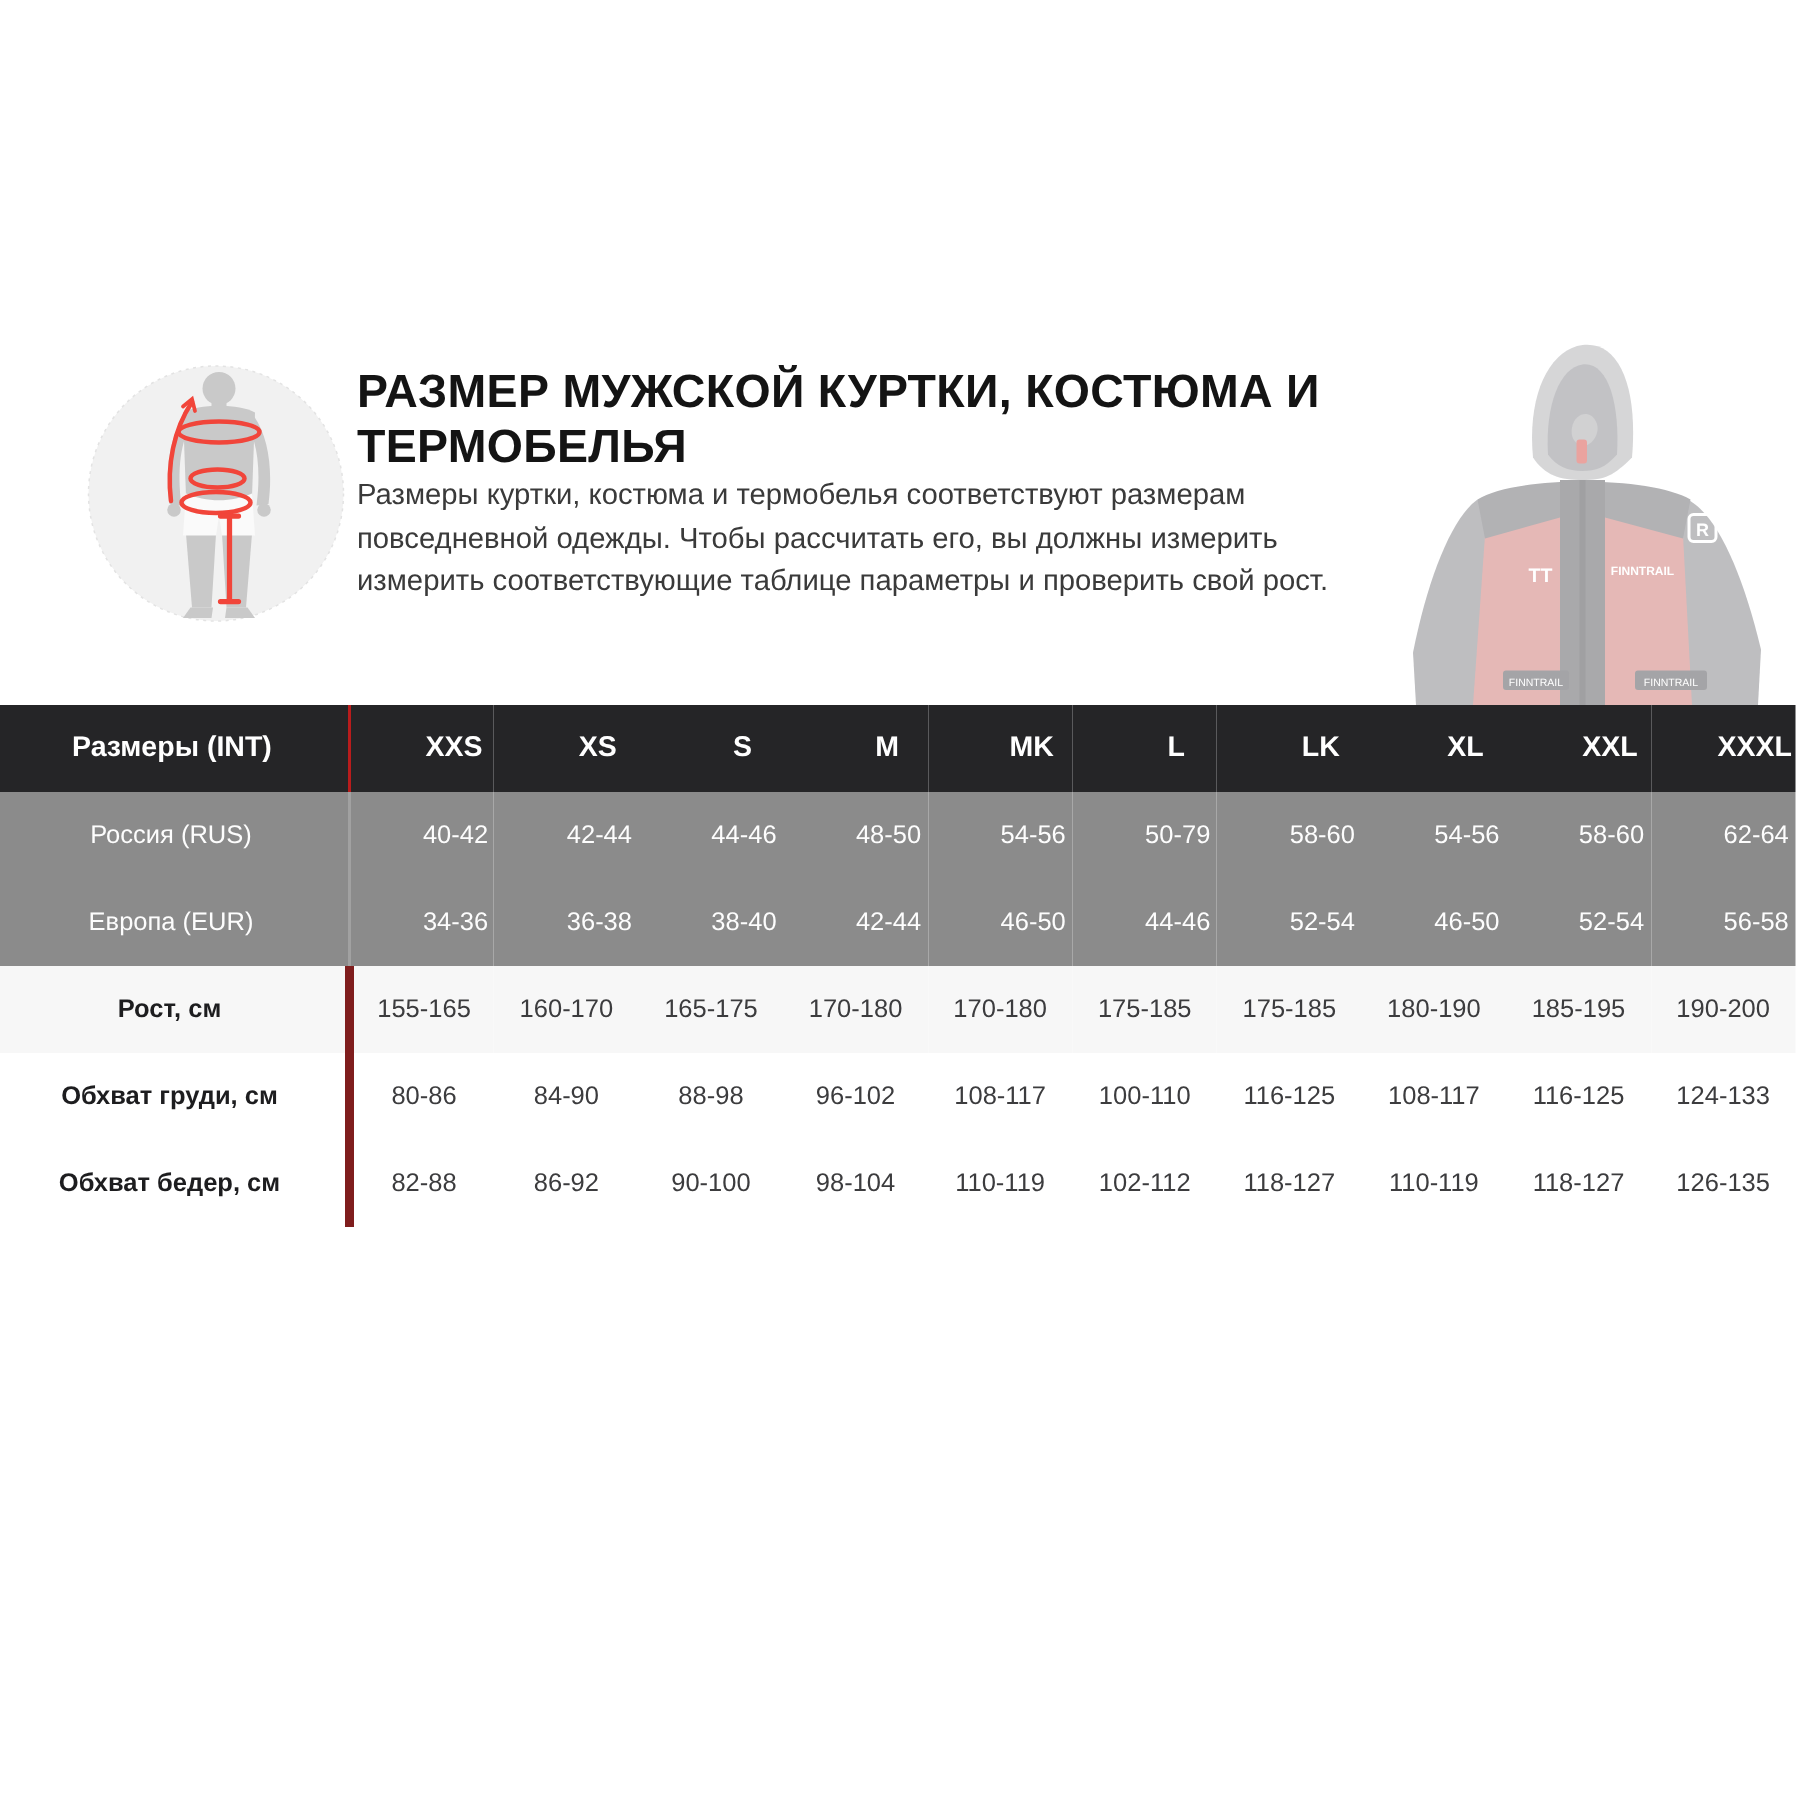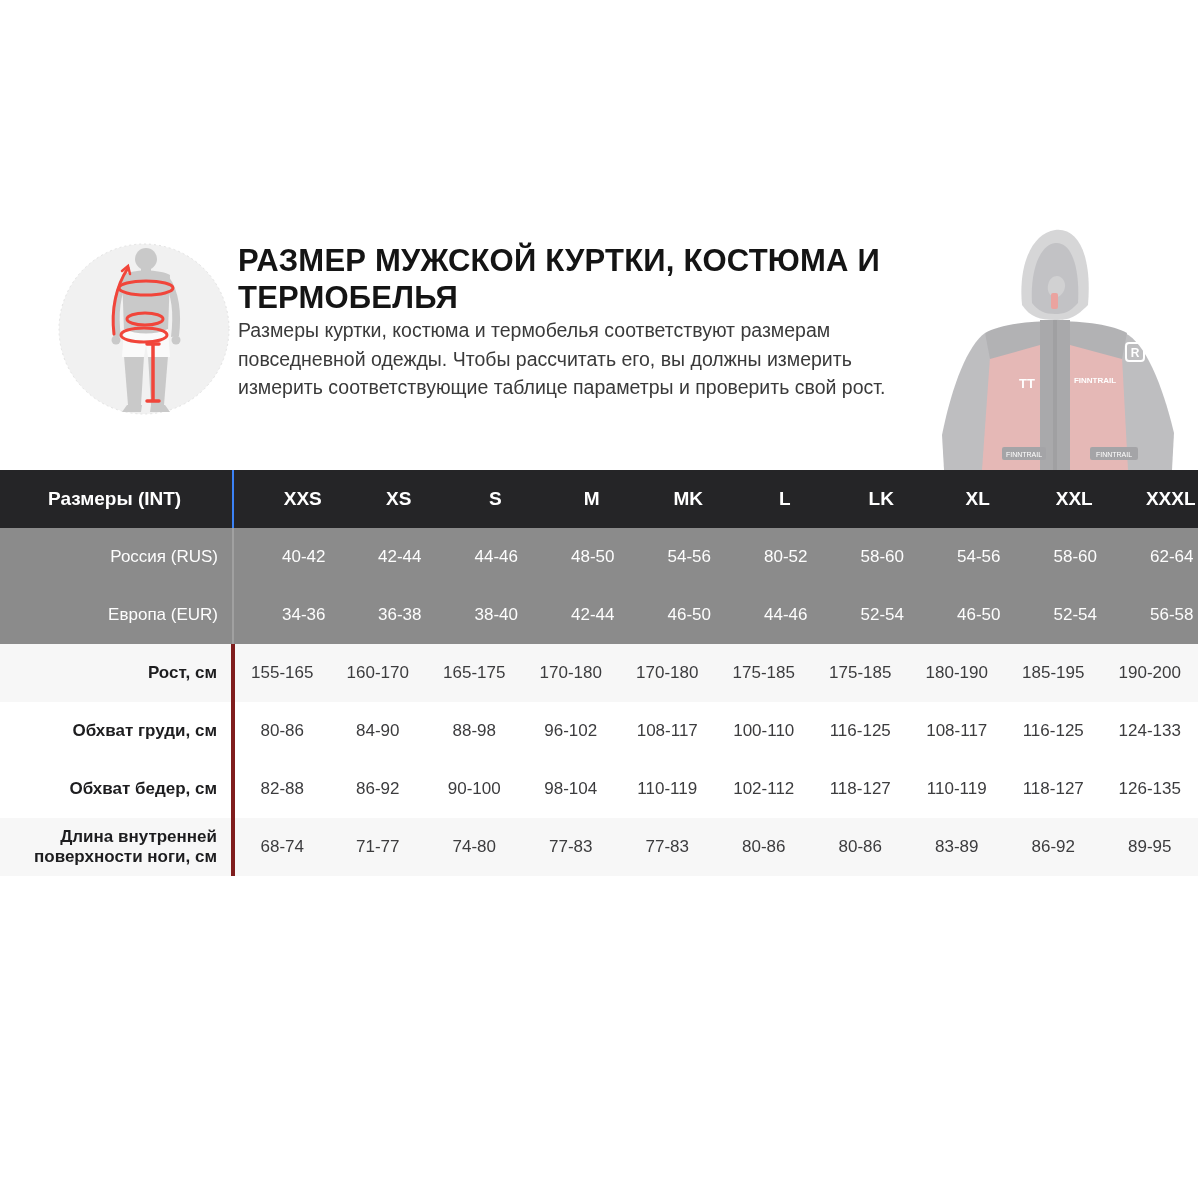--- a/index.html
+++ b/index.html
@@ -23,29 +23,29 @@
 
   
   .table-wrap { position:absolute; left:0; top:470px; width:1200px; }
   table { width:1200px; border-collapse:collapse; table-layout:fixed; }
   col.first { width:233px; }
   th, td { height:58px; vertical-align:middle; }
   thead th {
     background:#252527; color:#ffffff; font-size:19px; font-weight:700; text-align:center;padding-left:42px;
   }
   thead th.corner { text-align:left; padding-left:10px; font-size:19px; }
-  thead th.corner { border-right:2px solid #3b82f6;padding-left:48px; }
-  tbody th.row-label { text-align:right; padding-left:10px; padding-right:14px; }
+  thead th.corner { border-right:2px solid #b91c1c;padding-left:48px; }
+  tbody th.row-label { text-align:center; padding-left:10px; padding-right:14px; }
   tr.row-gray th, tr.row-gray td { background:#8b8b8b; color:#fdfdfd; }
   tr.row-gray th.row-label { font-weight:400; font-size:17px; border-right:2px solid #a1a1a1; }
   tr.row-gray td { font-size:17px;padding-left:44px; }
   tr.row-light th, tr.row-light td { background:#f7f7f7; }
   tr.row-white th, tr.row-white td { background:#ffffff; }
   tr.row-light th.row-label, tr.row-white th.row-label {
-    font-weight:700; font-size:17px; color:#1d1d1f; border-right:4px solid #7f1d1d;
+    font-weight:700; font-size:17px; color:#1d1d1f; border-right:6px solid #7f1d1d;
   }
   tr.row-light td, tr.row-white td { font-size:17px; color:#3c3c3e; }
   td.size-cell { text-align:center; }
 </style>
 </head>
 <body>
 
 <div class="top-section">
 
   <div class="figure-wrap">
@@ -151,21 +151,21 @@
         </tr>
       </thead>
       <tbody>
         <tr class="row-gray">
           <th class="row-label">Россия (RUS)</th>
           <td class="size-cell">40-42</td>
           <td class="size-cell">42-44</td>
           <td class="size-cell">44-46</td>
           <td class="size-cell">48-50</td>
           <td class="size-cell">54-56</td>
-          <td class="size-cell">80-52</td>
+          <td class="size-cell">50-79</td>
           <td class="size-cell">58-60</td>
           <td class="size-cell">54-56</td>
           <td class="size-cell">58-60</td>
           <td class="size-cell">62-64</td>
         </tr>
         <tr class="row-gray">
           <th class="row-label">Европа (EUR)</th>
           <td class="size-cell">34-36</td>
           <td class="size-cell">36-38</td>
           <td class="size-cell">38-40</td>
@@ -209,28 +209,15 @@
           <td class="size-cell">86-92</td>
           <td class="size-cell">90-100</td>
           <td class="size-cell">98-104</td>
           <td class="size-cell">110-119</td>
           <td class="size-cell">102-112</td>
           <td class="size-cell">118-127</td>
           <td class="size-cell">110-119</td>
           <td class="size-cell">118-127</td>
           <td class="size-cell">126-135</td>
         </tr>
-        <tr class="row-light">
-          <th class="row-label">Длина внутренней поверхности ноги, см</th>
-          <td class="size-cell">68-74</td>
-          <td class="size-cell">71-77</td>
-          <td class="size-cell">74-80</td>
-          <td class="size-cell">77-83</td>
-          <td class="size-cell">77-83</td>
-          <td class="size-cell">80-86</td>
-          <td class="size-cell">80-86</td>
-          <td class="size-cell">83-89</td>
-          <td class="size-cell">86-92</td>
-          <td class="size-cell">89-95</td>
-        </tr>
       </tbody>
     </table>
 </div>
 
 </body></html>

